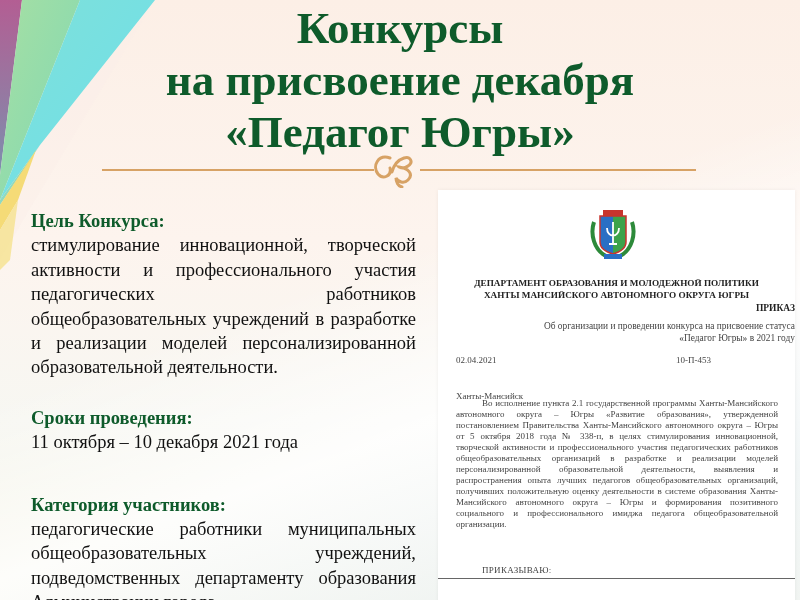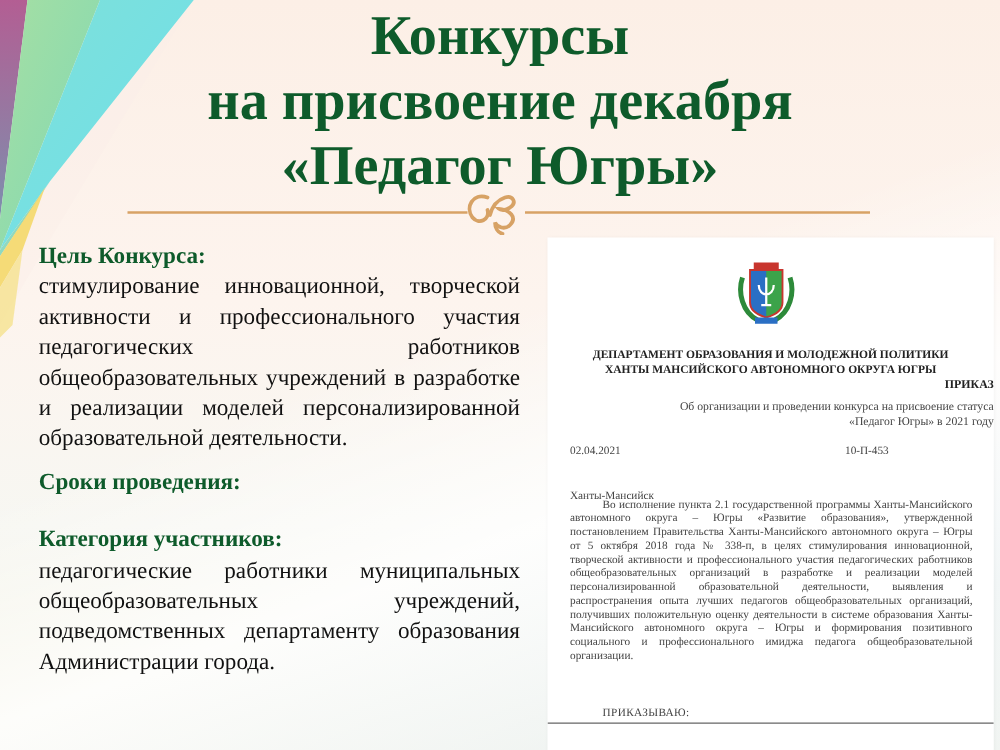--- a/index.html
+++ b/index.html
@@ -17,21 +17,21 @@
     .ray { position: absolute; left: 0; top: 0; width: 800px; height: 600px; }
     .title {
       position: absolute; left: 0; width: 800px; top: 2px;
       text-align: center; color: #0e5b2b;
       font-weight: bold; font-size: 45px; line-height: 52px;
     }
     .divider-left { position: absolute; left: 102px; top: 169px; width: 272px; height: 2px; background: #d7a265; }
     .divider-right { position: absolute; left: 420px; top: 169px; width: 276px; height: 2px; background: #d7a265; }
     .ornament { position: absolute; left: 368px; top: 146px; width: 60px; height: 42px; }
     .left-col { position: absolute; left: 31px; top: 193px; width: 385px; color: #111; font-size: 18.5px; line-height: 24.4px; }
-    .heading { color: #0e5b2b; font-weight: bold; }
+    .heading { color: #0e5b2b; font-weight: bold; margin-top: 16px; }
     .just { text-align: justify; text-align-last: left; }
     .gap1 { height: 10px; }
     .gap2 { height: 22px; }
     .doc {
       position: absolute; left: 438px; top: 190px; width: 357px; height: 480px;
       background: #fff; box-shadow: 0 0 4px rgba(0,0,0,0.06);
       font-family: "Liberation Serif", serif; color: #444; overflow: hidden;
     }
     .emblem { position: absolute; left: 150px; top: 14px; width: 50px; height: 58px; }
     .doc-dept { position: absolute; left: 0; width: 357px; top: 87px; text-align: center; font-weight: bold; font-size: 9.2px; line-height: 12px; color: #222; }
@@ -84,20 +84,21 @@
 <div class="divider-right"></div>
 <svg class="ornament" viewBox="0 0 60 42">
   <path d="M22 12 C10 8, 4 20, 10 28 C15 34, 24 30, 22 22 M24 26 C26 18, 30 14, 36 12 C42 10, 46 16, 40 20 C36 23, 32 22, 31 21 C40 22, 46 28, 40 34 C36 38, 30 36, 28 32 C28 36, 30 40, 34 41" fill="none" stroke="#d7a265" stroke-width="3" stroke-linecap="round"></path>
 </svg>
 
 <div class="left-col">
   <div class="heading">Цель Конкурса:</div>
   <div class="just">стимулирование инновационной, творческой активности и профессионального участия педагогических работников общеобразовательных учреждений в разработке и реализации моделей персонализированной образовательной деятельности.</div>
   <div class="gap1"></div>
   <div class="heading">Сроки проведения:</div>
+  <div>11 октября – 10 декабря 2021 года</div>
   <div class="gap2"></div>
   <div class="heading">Категория участников:</div>
   <div class="just">педагогические работники муниципальных общеобразовательных учреждений, подведомственных департаменту образования Администрации города.</div>
 </div>
 
 <div class="doc">
   <svg class="emblem" viewBox="0 0 50 58">
     <path d="M6 18 C2 30, 6 46, 18 52 M44 18 C48 30, 44 46, 32 52" fill="none" stroke="#2d8a3a" stroke-width="4"></path>
     <rect x="15" y="6" width="20" height="6" fill="#c8352e"></rect>
     <path d="M12 12 H38 V38 C38 44, 32 48, 25 50 C18 48, 12 44, 12 38 Z" fill="#2a6fc4"></path>

